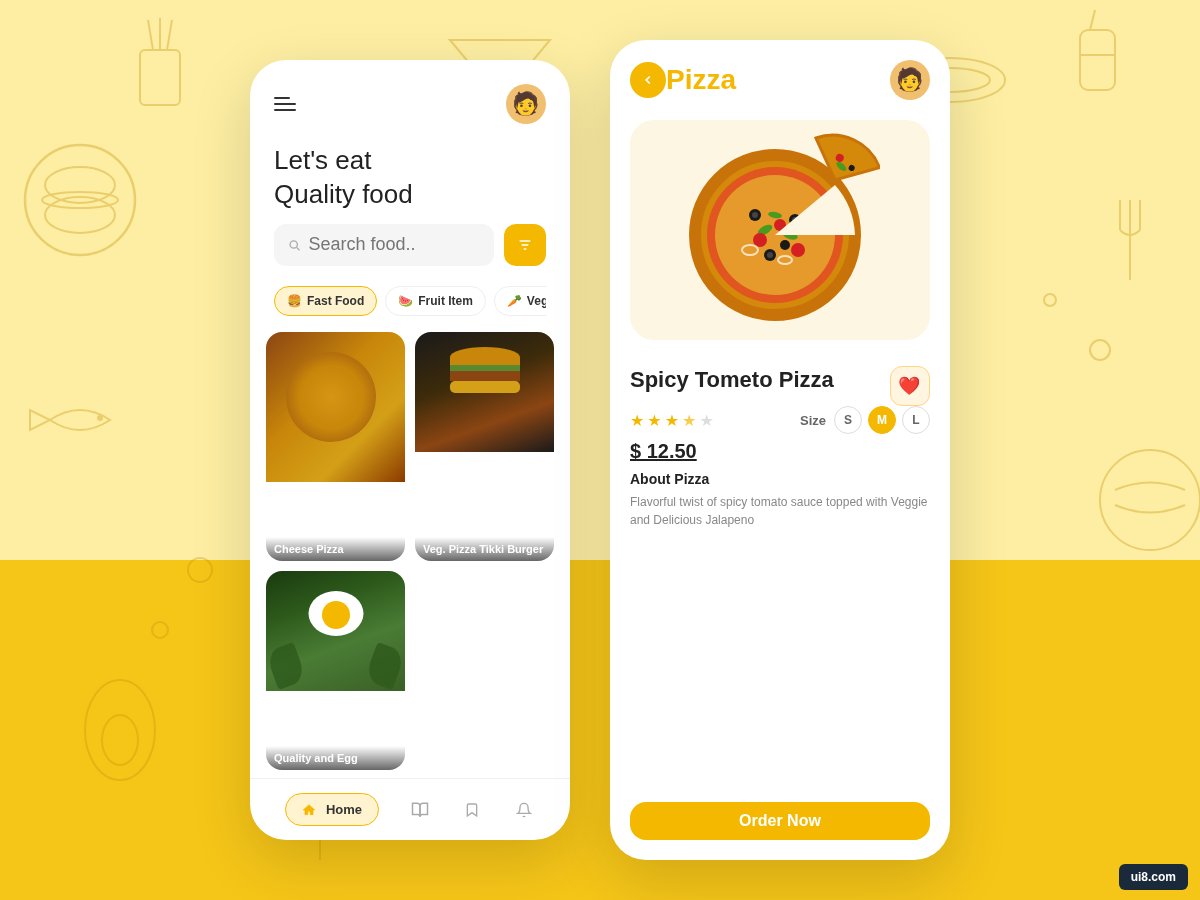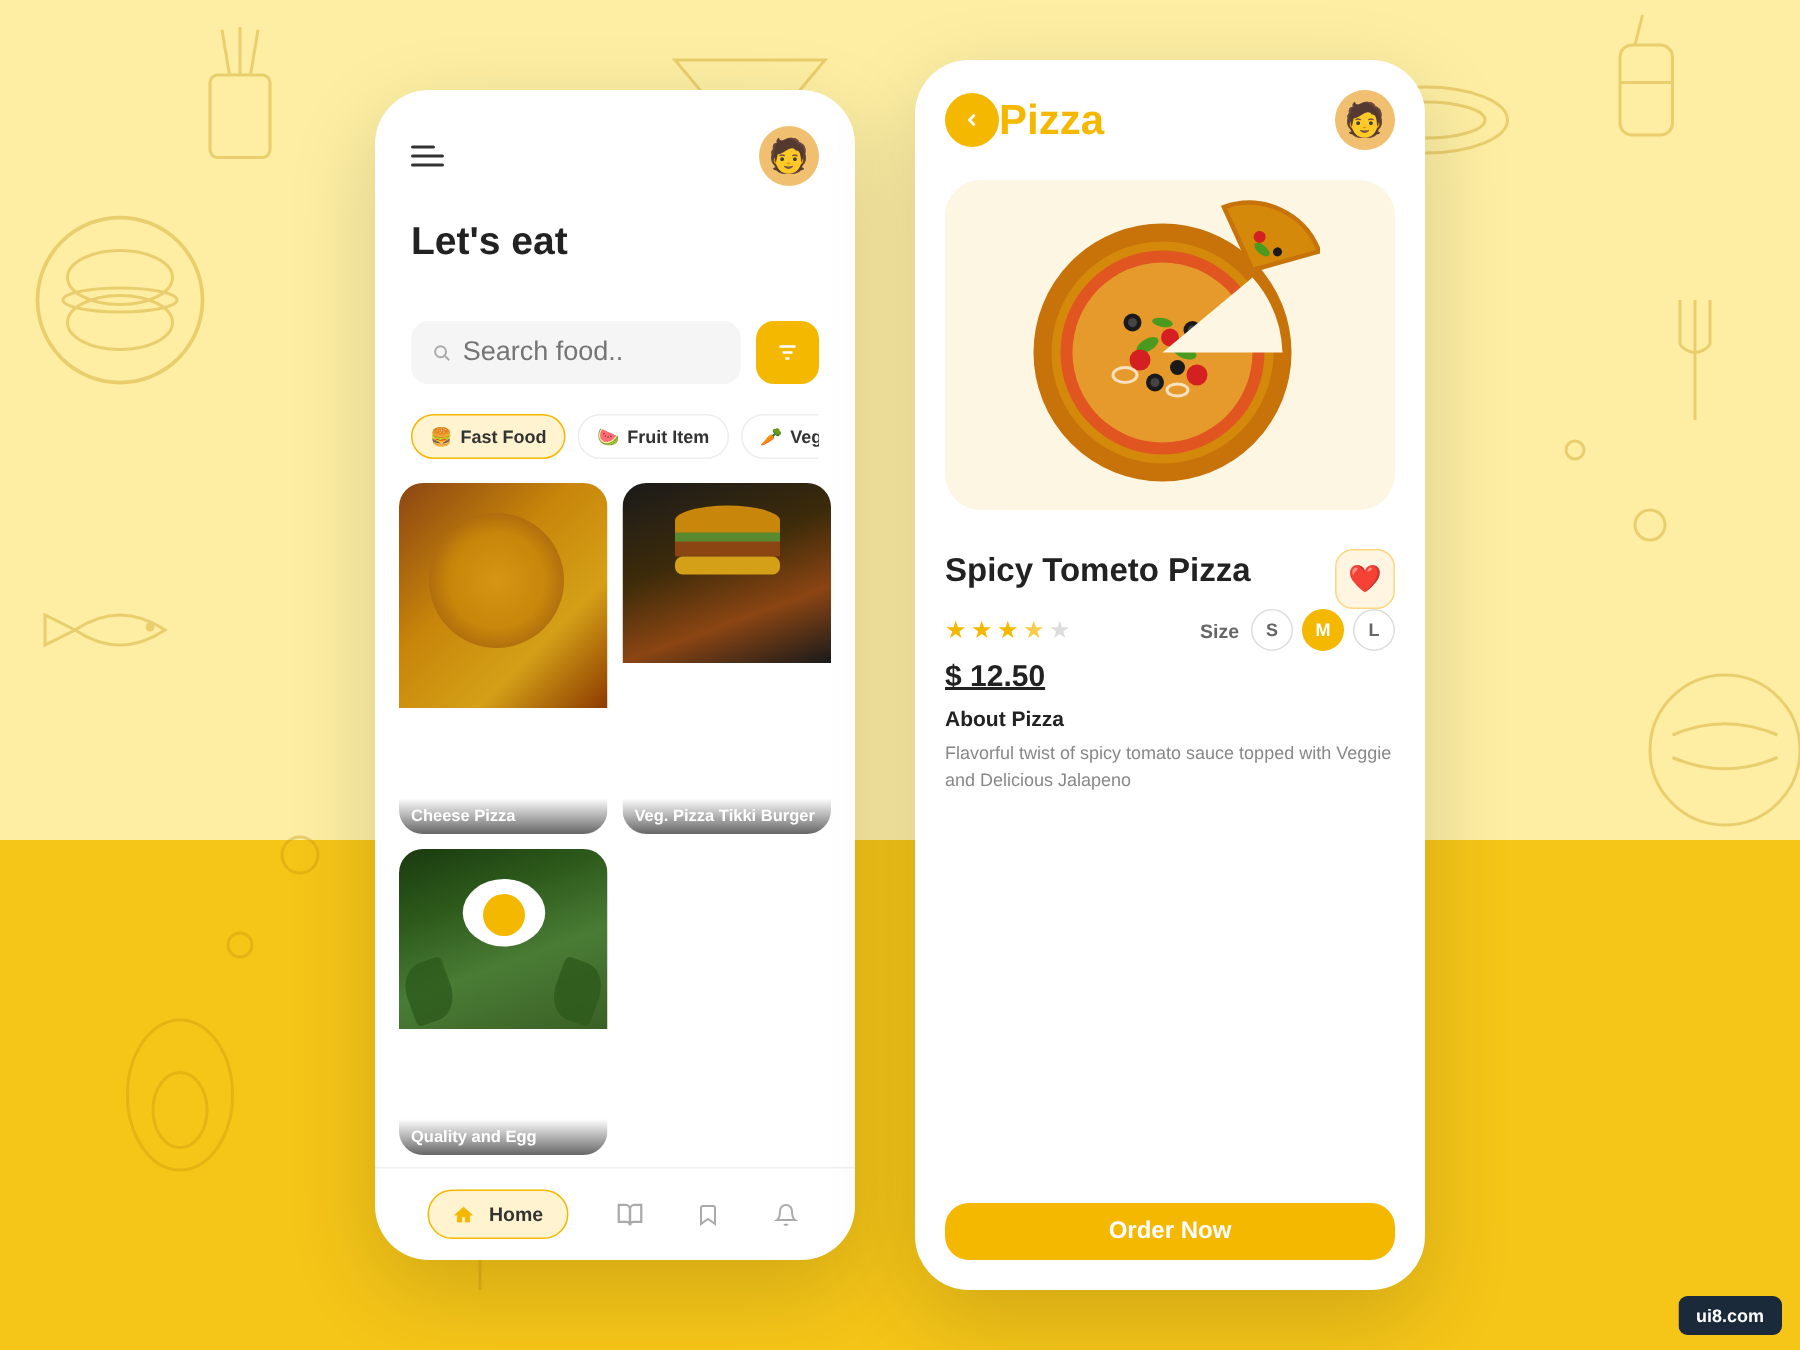--- a/index.html
+++ b/index.html
@@ -99,24 +99,24 @@
       background: #f0c070;
       overflow: hidden;
       display: flex;
       align-items: center;
       justify-content: center;
       font-size: 22px;
     }
 
     .s1-title {
       font-size: 26px;
-      font-weight: 700;
+      font-weight: 400;
       color: #222;
       line-height: 1.3;
-      margin-bottom: 36px;
+      margin-bottom: 12px;
     }
 
     .search-row {
       display: flex;
       gap: 10px;
       margin-bottom: 20px;
     }
 
     .search-box {
       flex: 1;
@@ -501,20 +501,21 @@
           <span></span>
           <span></span>
         </div>
         <div class="avatar-circle">
           🧑
         </div>
       </div>
 
       <div class="s1-title">
         <span>Let's eat</span><br>
+        <span>Quality food</span>
       </div>
 
       <div class="search-row">
         <div class="search-box">
           <svg width="14" height="14" viewBox="0 0 24 24" fill="none" stroke="#aaa" stroke-width="2.5">
             <circle cx="11" cy="11" r="7"></circle>
             <line x1="16.5" y1="16.5" x2="22" y2="22"></line>
           </svg>
           <input type="text" placeholder="Search food.." style="">
         </div>

